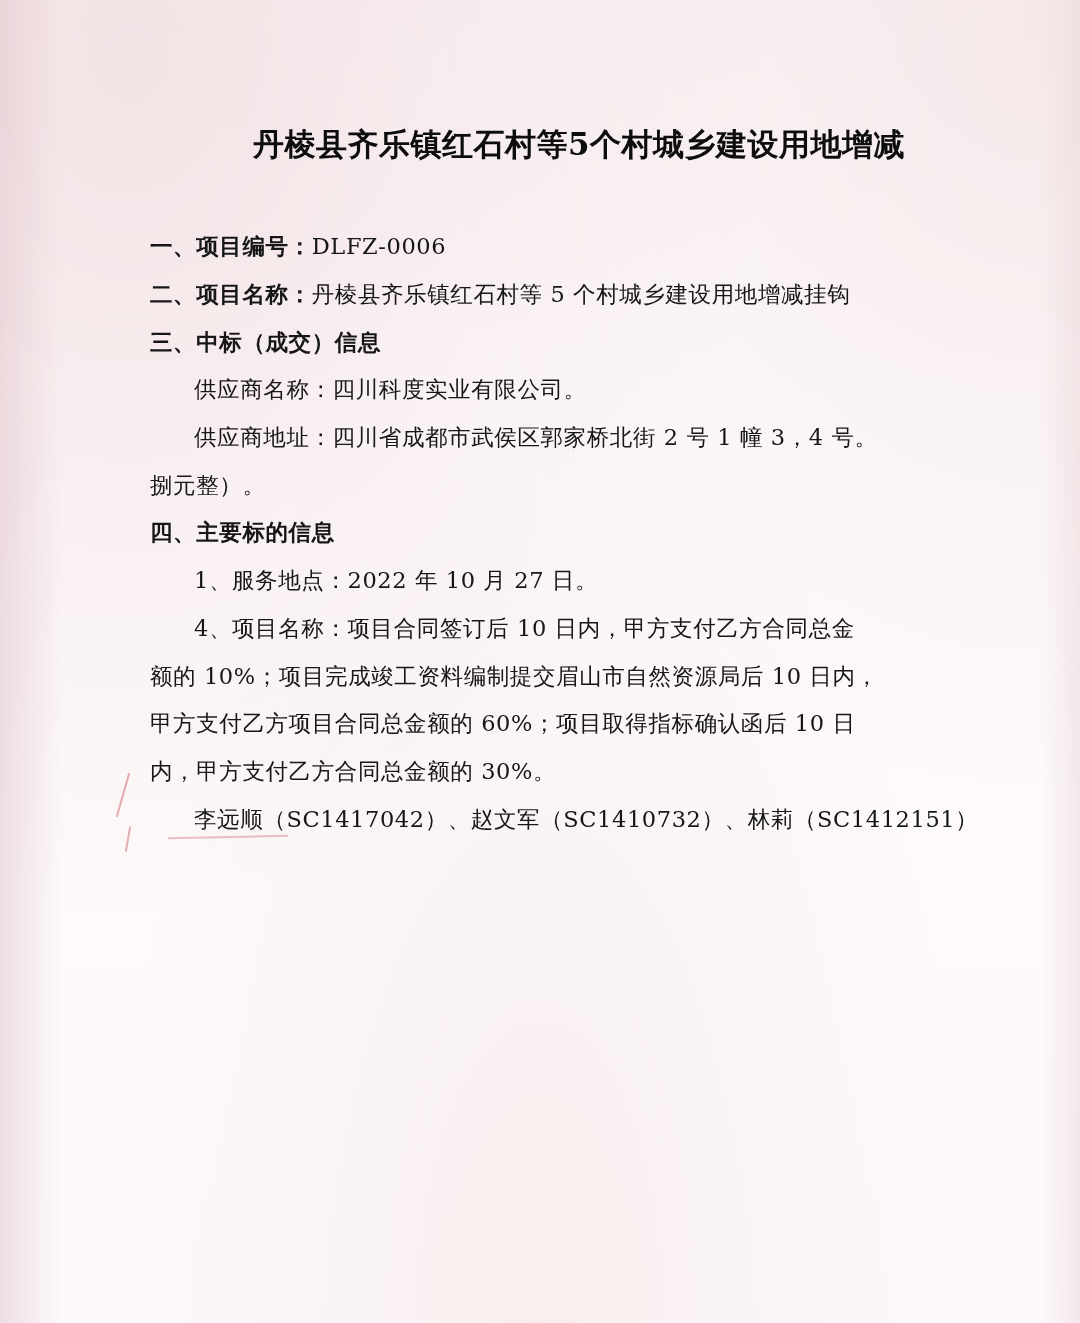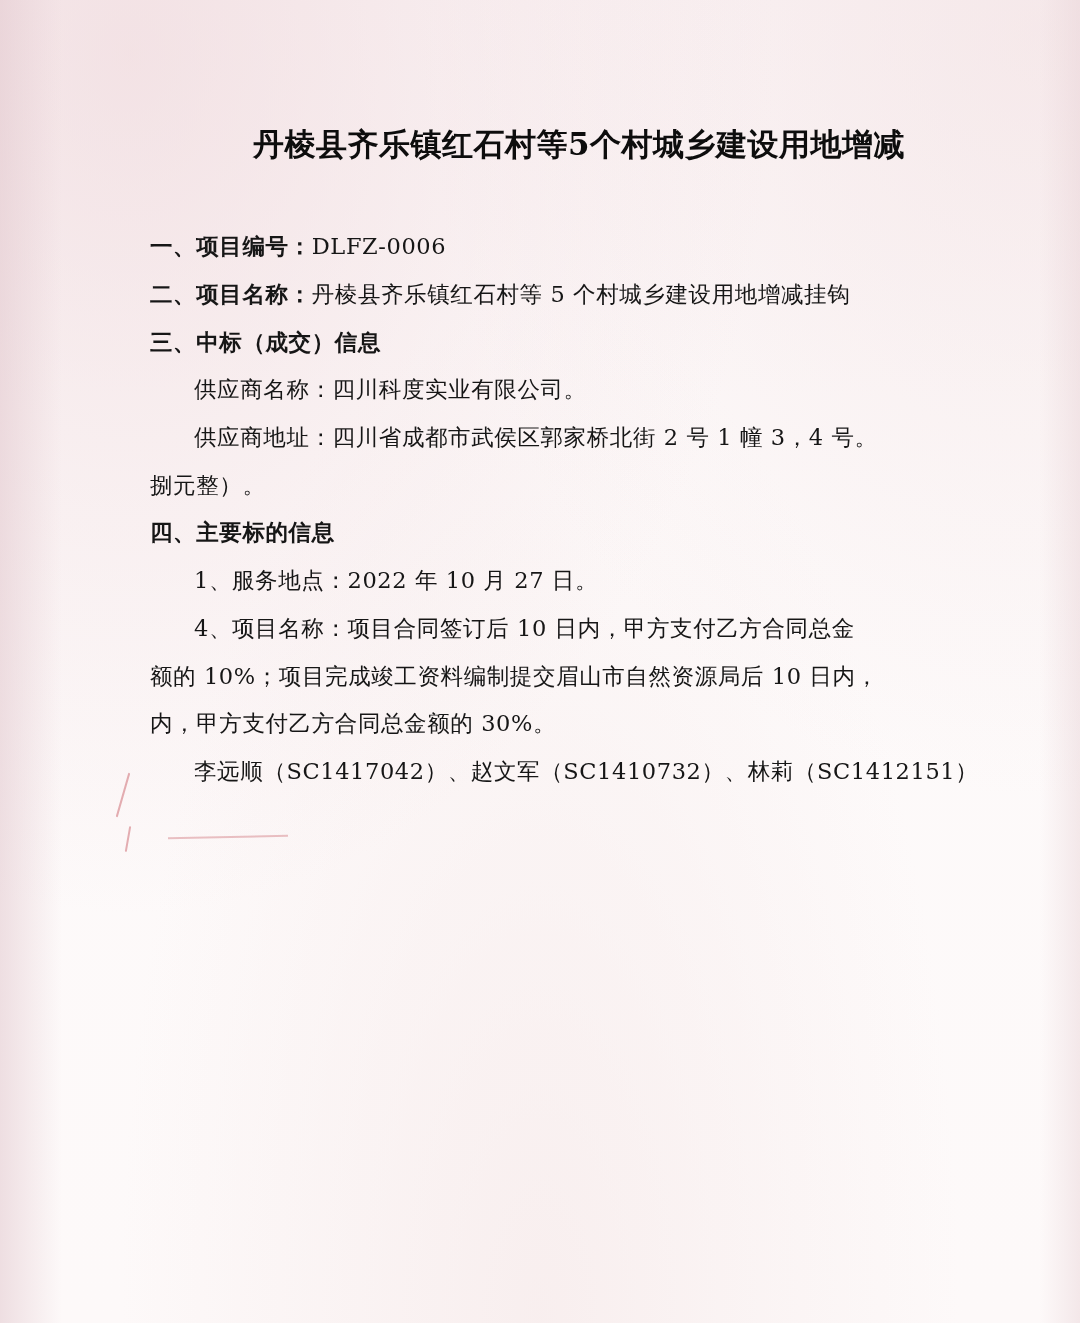--- a/index.html
+++ b/index.html
@@ -146,19 +146,20 @@
     <p class="indent">
       <span>1、</span><span>服务地点：</span><span>2022 年 10 月 27 日。</span>
     </p>
 
 
 
     <p class="indent">
       <span>4、</span><span>项目名称：</span><span>项目合同签订后 10 日内，甲方支付乙方合同总金</span>
     </p>
     <p>额的 10%；项目完成竣工资料编制提交眉山市自然资源局后 10 日内，</p>
+    <p>甲方支付乙方项目合同总金额的 60%；项目取得指标确认函后 10 日</p>
     <p>内，甲方支付乙方合同总金额的 30%。</p>
 
 
     <p class="indent">李远顺（SC1417042）、赵文军（SC1410732）、林莉（SC1412151）</p>
 
   </div>
 </div>
 
 </body></html>

